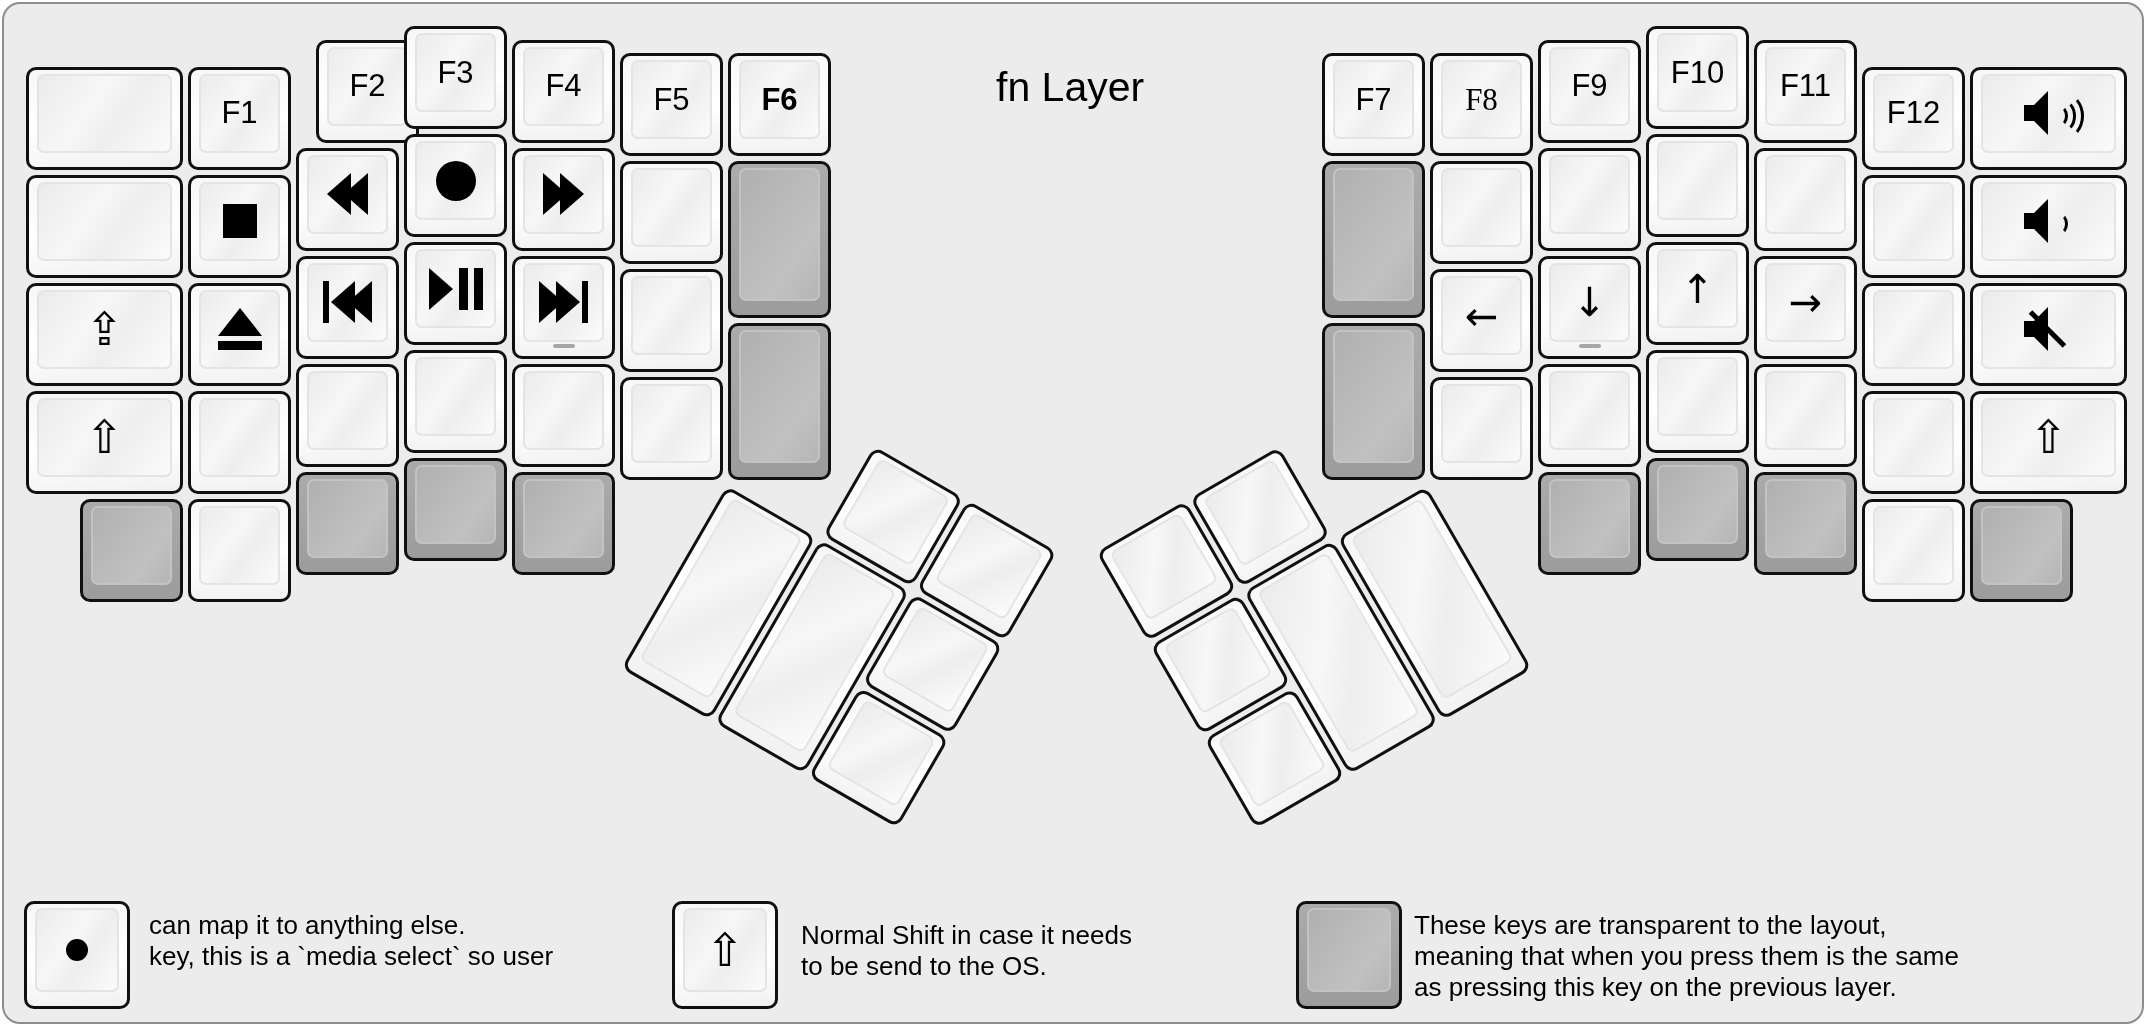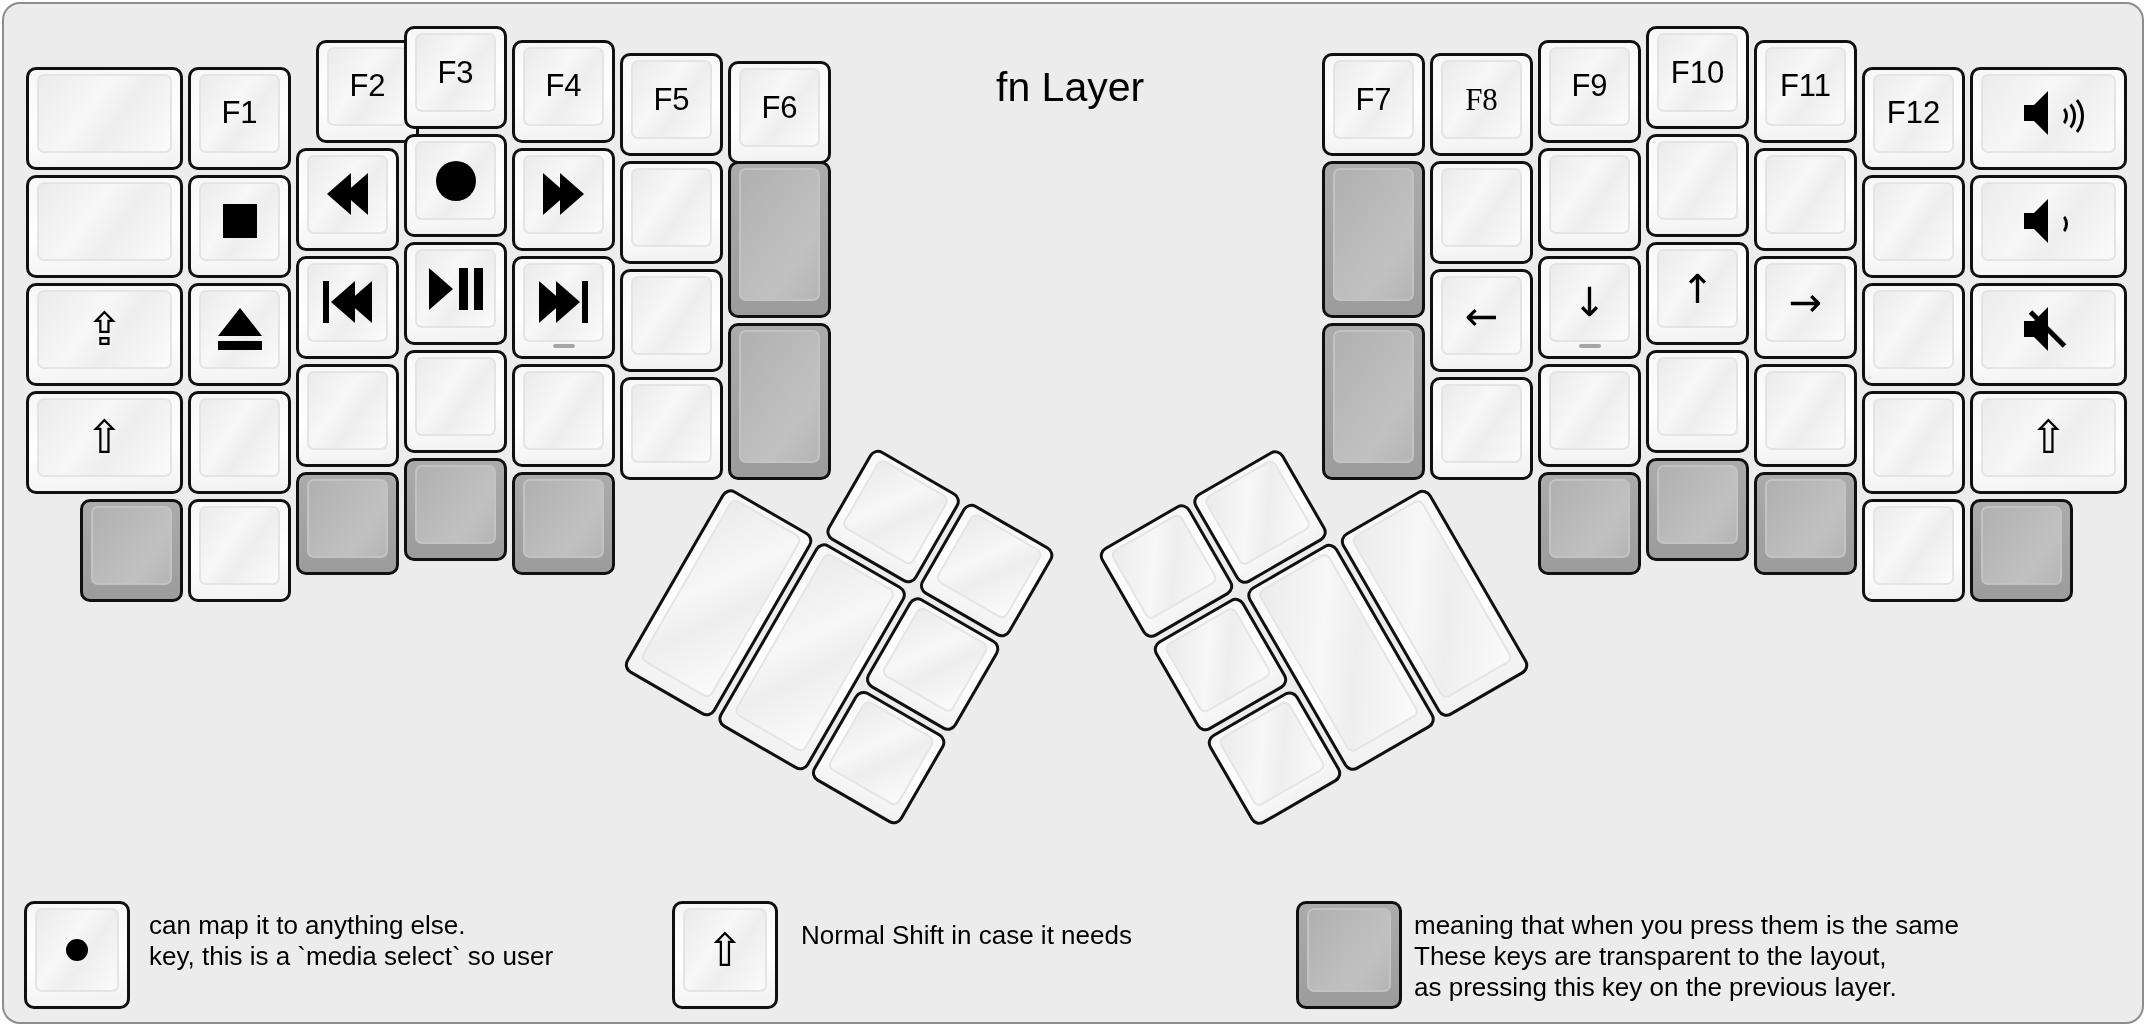--- a/index.html
+++ b/index.html
@@ -175,21 +175,21 @@
       </div>
       <div class="key white" style="left: 616px; top: 157px; width: 103px; height: 103px;">
         <div class="cap"></div>
       </div>
       <div class="key white" style="left: 616px; top: 265px; width: 103px; height: 103px;">
         <div class="cap"></div>
       </div>
       <div class="key white" style="left: 616px; top: 373px; width: 103px; height: 103px;">
         <div class="cap"></div>
       </div>
-      <div class="key white" style="left: 724px; top: 57px; width: 103px; height: 103px;">
+      <div class="key white" style="left: 724px; top: 49px; width: 103px; height: 103px; font-weight: bold;">
         <div class="cap">
           <span class="klabel">F6</span>
         </div>
       </div>
       <div class="key transparent" style="left: 724px; top: 157px; width: 103px; height: 157px;">
         <div class="cap"></div>
       </div>
       <div class="key transparent" style="left: 724px; top: 319px; width: 103px; height: 157px;">
         <div class="cap"></div>
       </div>
@@ -398,23 +398,24 @@
         <div>can map it to anything else.</div>
         <div>key, this is a `media select` so user</div>
       </div>
       <div class="key legend-key white" style="left: 668px; top: 897px; width: 106px; height: 108px;">
         <div class="cap">
           <span class="glyph g46">⇧</span>
         </div>
       </div>
       <div class="legend-text" style="left: 797px; top: 916px;">
         <div>Normal Shift in case it needs</div>
+        <div>to be send to the OS.</div>
       </div>
       <div class="key legend-key transparent" style="left: 1292px; top: 897px; width: 106px; height: 108px;">
         <div class="cap"></div>
       </div>
       <div class="legend-text" style="left: 1410px; top: 906px;">
+        <div>These keys are transparent to the layout,</div>
         <div>meaning that when you press them is the same</div>
-        <div>These keys are transparent to the layout,</div>
         <div>as pressing this key on the previous layer.</div>
       </div>
     </div>
 </div>
 
 </body></html>

